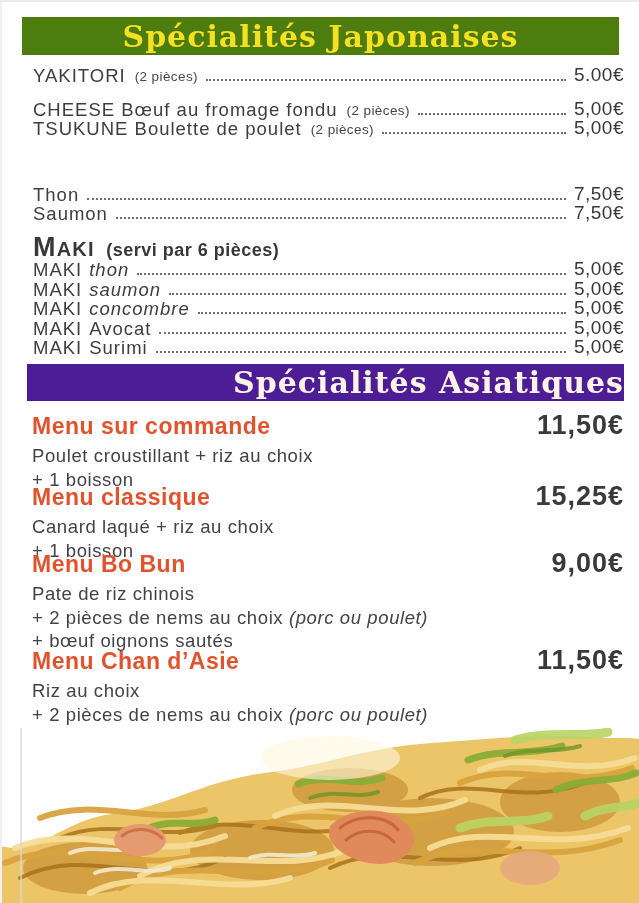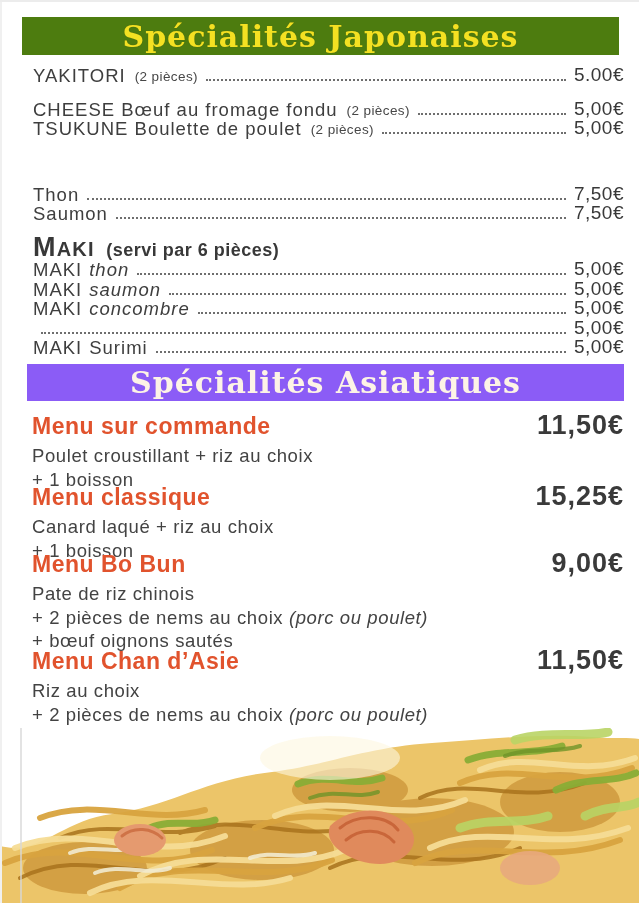--- a/index.html
+++ b/index.html
@@ -13,21 +13,21 @@
     background:#f0f0f0;z-index:5;
   }
   
   .banner{
     position:absolute;display:flex;align-items:center;justify-content:center;
     font-family:"DejaVu Serif","Liberation Serif",serif;font-weight:bold;
     font-size:30px;letter-spacing:1px;z-index:2;
   }
   .banner-jap{left:22px;top:15px;width:597px;height:38px;background:#4d7c0f;color:#f4e122;
     text-shadow:0 0 1px rgba(90,60,0,.35);}
-  .banner-asia{left:27px;top:362px;width:597px;height:37px;background:#8b5cf6;color:#fdf3e6;}
+  .banner-asia{left:27px;top:362px;width:597px;height:37px;background:#4c1d95;color:#fdf3e6;justify-content:flex-end;}
 
   
   .dish-row{position:absolute;left:33px;width:591px;display:flex;align-items:flex-end;justify-content:flex-end;}
   .dish-name{font-size:18.5px;letter-spacing:1px;line-height:21px;white-space:nowrap;color:#3e3e3e;}
   .dish-note{font-size:13.5px;letter-spacing:.4px;margin-left:9px;padding-bottom:2px;white-space:nowrap;color:#474747;}
   .leader{flex:1;margin:0 8px 5px 8px;border-bottom:2px dotted #6e6e6e;min-width:20px;}
   .dish-price{font-size:19px;letter-spacing:.5px;white-space:nowrap;color:#383838;}
   .variant{margin-left:7px;}
   .italic{font-style:italic;}
 
@@ -100,20 +100,21 @@
     <span class="dish-name"><span>MAKI</span><span class="variant italic">saumon</span></span>
     <span class="leader"></span>
     <span class="dish-price">5,00€</span>
   </div>
   <div class="dish-row" style="top:295px">
     <span class="dish-name"><span>MAKI</span><span class="variant italic">concombre</span></span>
     <span class="leader"></span>
     <span class="dish-price">5,00€</span>
   </div>
   <div class="dish-row" style="top:315px">
+    <span class="dish-name"><span>MAKI</span><span class="variant">Avocat</span></span>
     <span class="leader"></span>
     <span class="dish-price">5,00€</span>
   </div>
   <div class="dish-row" style="top:334px">
     <span class="dish-name"><span>MAKI</span><span class="variant">Surimi</span></span>
     <span class="leader"></span>
     <span class="dish-price">5,00€</span>
   </div>
 
   <div class="banner banner-asia">

